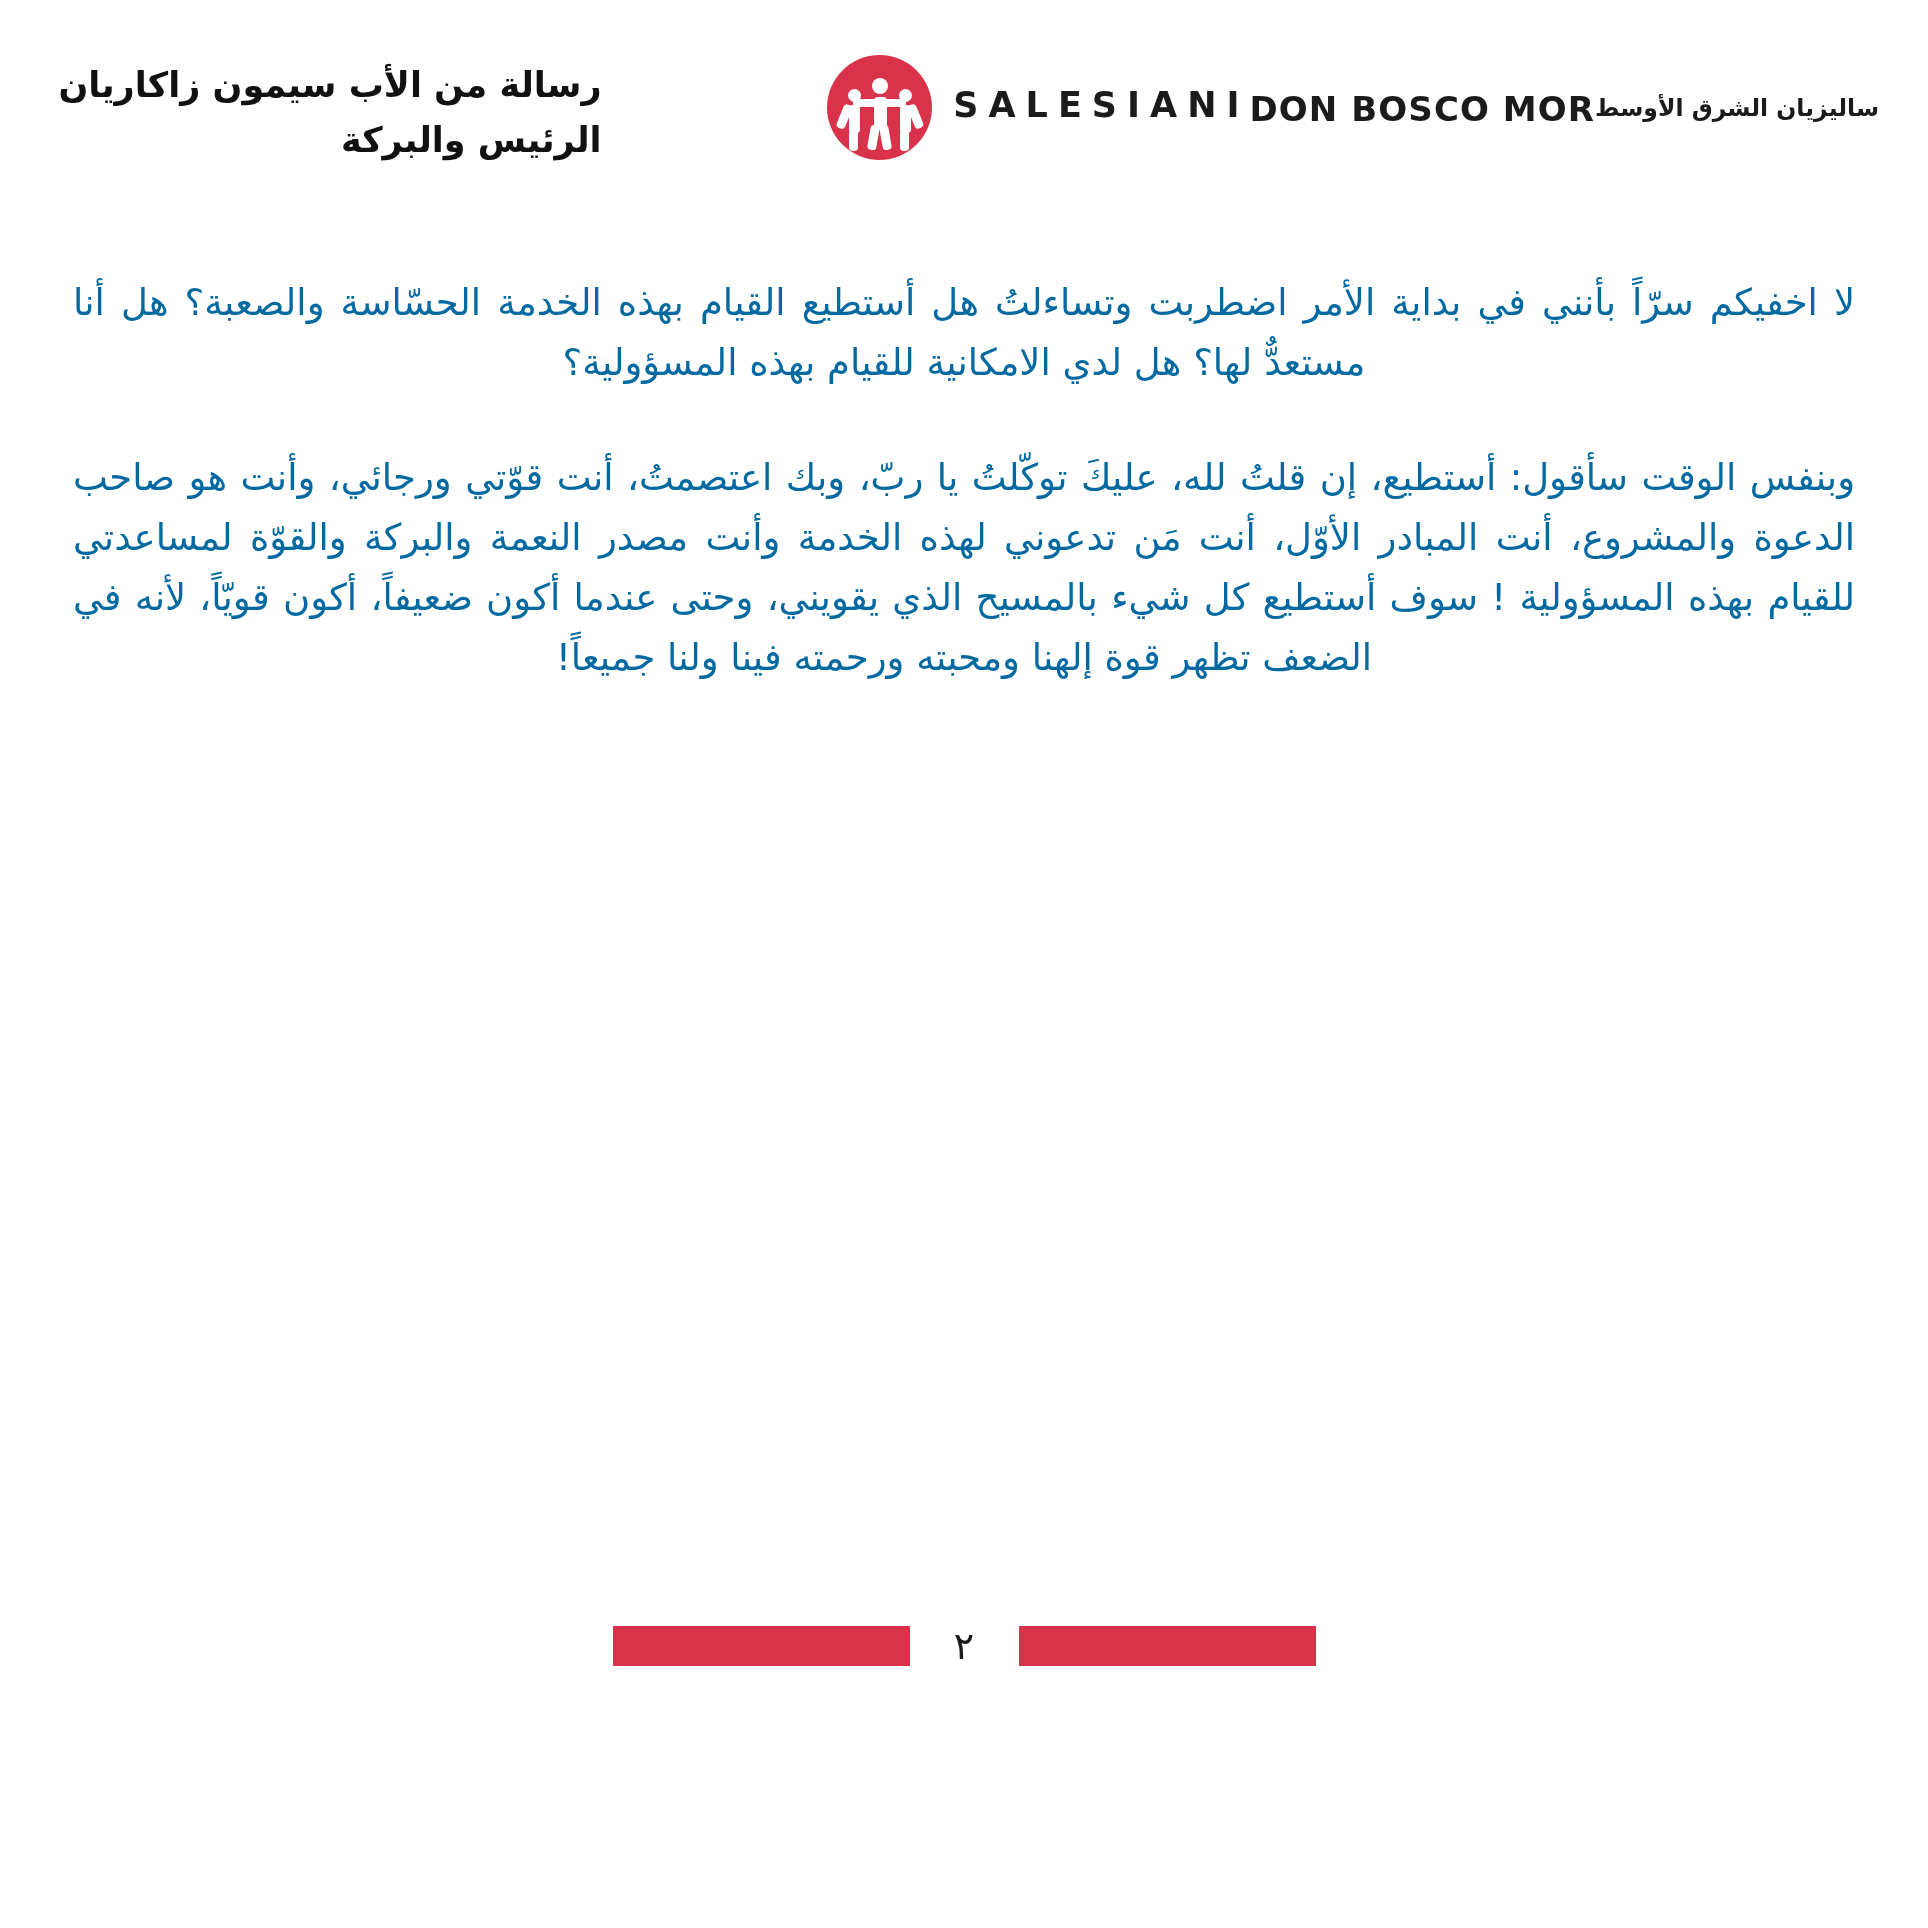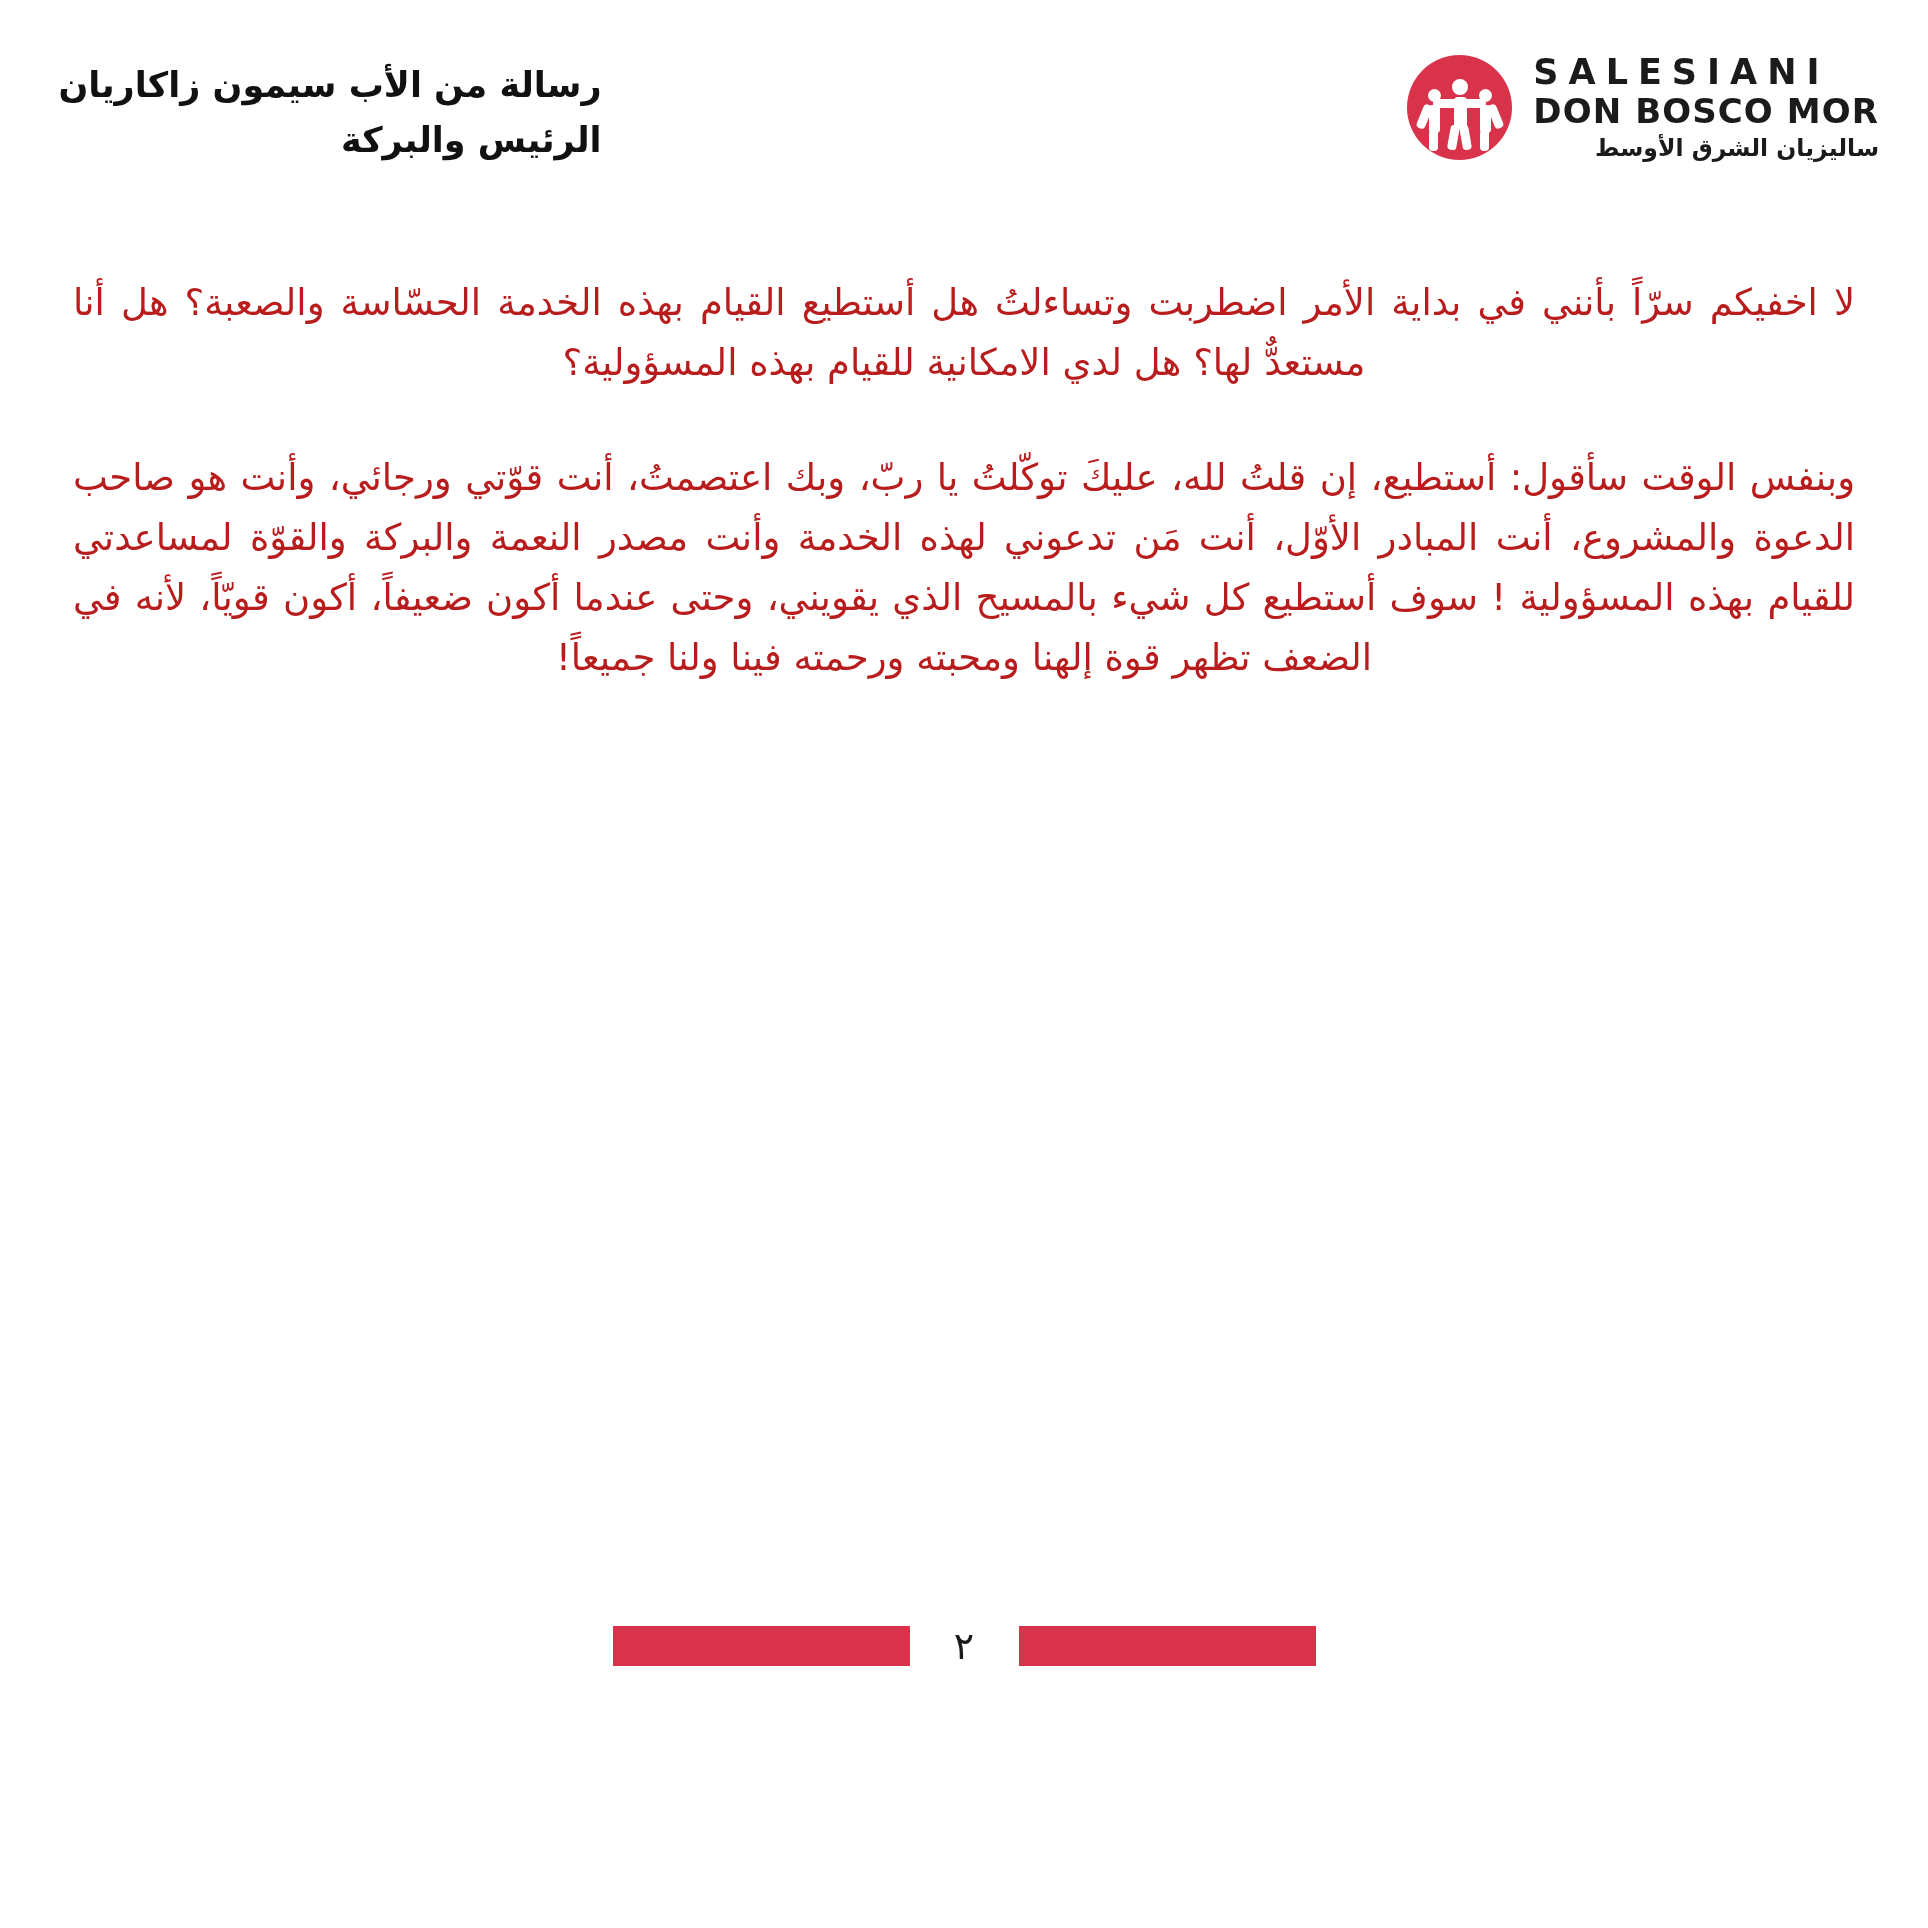--- a/index.html
+++ b/index.html
@@ -86,21 +86,21 @@
   .f-l-arm  { width: 8.5px; height: 24.5px; left: 13px; top: 49px; border-radius: 3.8px; transform: rotate(22deg); }
   .f-l-leg  { width: 8.5px; height: 21px; left: 21.7px; top: 75px; border-radius: 3.8px; }
   
   .f-r-head { width: 13px; height: 13px; left: 72px; top: 34px; }
   .f-r-body { width: 10.4px; height: 28px; left: 73px; top: 50px; border-radius: 3.8px; }
   .f-r-arm  { width: 8.5px; height: 24.5px; left: 84px; top: 49px; border-radius: 3.8px; transform: rotate(-22deg); }
   .f-r-leg  { width: 8.5px; height: 21px; left: 73px; top: 75px; border-radius: 3.8px; }
 
   .logo-text {
     display: flex;
-    flex-direction: column;
+    flex-direction: row;
     justify-content: center;
     line-height: 1;
   }
   .logo-text .l1 {
     font-size: 35px;
     font-weight: bold;
     letter-spacing: 10px;
     color: #1b1b1b;
   }
   .logo-text .l2 {
@@ -124,21 +124,21 @@
   .content {
     flex: 1 1 auto;
     padding: 56px 73px 0 73px;
     box-sizing: border-box;
     direction: rtl;
     text-align: justify;
   }
   .para {
     font-size: 37px;
     line-height: 1.62;
-    color: #b91c1c;
+    color: #0369a1;
     text-align: justify;
     text-align-last: center;
     margin: 0 0 55px 0;
     letter-spacing: 0px;
   }
   .para:last-child { margin-bottom: 0; margin-top: 24px; }
 
   
   .footer {
     height: 141px;

